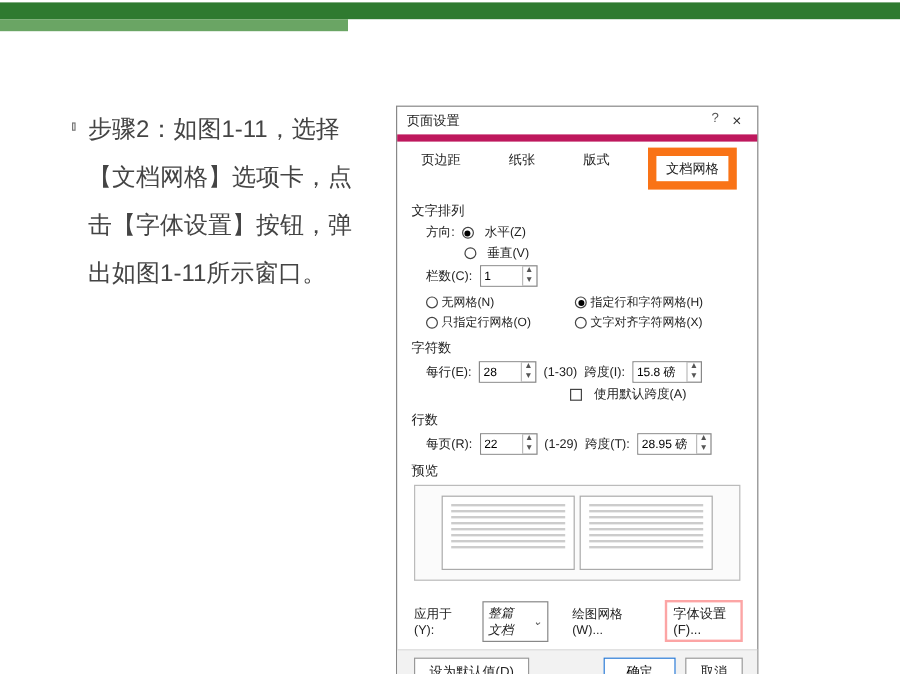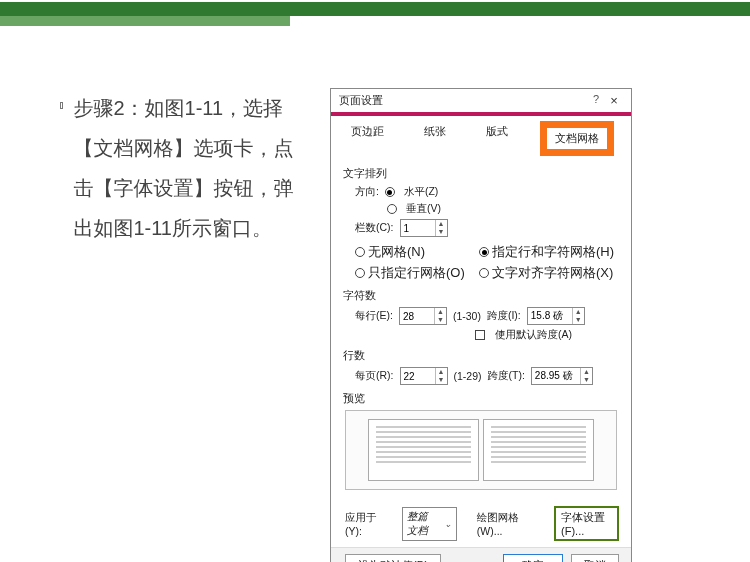--- a/index.html
+++ b/index.html
@@ -6,51 +6,51 @@
   html, body { width: 750px; height: 562px; font-family: "Microsoft YaHei", "SimSun", sans-serif; background: #fff; overflow: hidden; }
   .banner { position: relative; height: 38px; background: #fff; }
   .banner .b1 { position: absolute; left: 0; right: 0; top: 2px; height: 14px; background: #2f7a30; }
   .banner .b2 { position: absolute; left: 0; top: 16px; width: 290px; height: 10px; background: #6aa564; }
   .content { display: flex; padding: 50px 14px 0 60px; gap: 20px; }
   .left { width: 250px; font-size: 20px; line-height: 2.0; color: #444; }
   .bullet { display: flex; }
   .bullet .sq { width: 7px; height: 7px; border: 1px solid #777; margin: 14px 10px 0 0; }
   .figwrap { width: 310px; }
   .dialog { width: 302px; border: 1px solid #888; background: #fff; font-size: 11px; color: #222; }
-  .titlebar { display: flex; padding: 4px 8px; border-bottom: 4px solid #be185d; }
+  .titlebar { display: flex; padding: 4px 8px; border-bottom: 6px solid #be185d; }
   .titlebar .t { flex: 1; }
   .titlebar .q { width: 18px; text-align: center; color: #555; }
   .titlebar .x { width: 18px; text-align: center; color: #333; font-size: 13px; }
   .tabs { display: flex; gap: 24px; padding: 5px 12px 0 12px; }
   .tab { padding: 3px 8px; }
   .tab.active { border: 7px solid #f97316; text-align: right; }
   .body { padding: 6px 14px; }
   .sect { margin-bottom: 6px; }
   .sect-t { margin: 4px 0 4px -2px; }
   .row { display: flex; align-items: center; margin: 3px 0 3px 10px; gap: 6px; font-size: 10.5px;}
   .radio { width: 10px; height: 10px; border: 1px solid #444; border-radius: 50%; display: inline-flex; align-items: center; justify-content: center; margin-right: 3px; }
   .radio.sel::after { content: ""; width: 5px; height: 5px; background: #000; border-radius: 50%; }
   .spin { display: inline-flex; align-items: center; border: 1px solid #888; height: 18px; }
   .spin input { border: none; width: 34px; height: 16px; font-size: 10px; text-align: left; padding: 0 3px; outline: none; }
   .spin .arr { width: 12px; display: flex; flex-direction: column; border-left: 1px solid #bbb; }
   .spin .arr span { height: 8px; font-size: 7px; line-height: 7px; text-align: center; color: #555; }
   .cb { width: 10px; height: 10px; border: 1px solid #444; display: inline-block; margin-right: 4px; vertical-align: middle; }
-  .gridrow { display: flex; align-items: center; margin: 3px 0 3px 10px; gap: 14px; font-size: 13px; }
+  .gridrow { display: flex; align-items: center; margin: 3px 0 3px 10px; gap: 14px; font-size: 10px; }
   .gridrow .opt { display: flex; align-items: center; min-width: 110px; }
   .preview { border: 1px solid #bbb; height: 80px; margin: 4px 0 6px 0; display: flex; gap: 4px; padding: 8px 22px; background: #fbfbfb; }
   .page { flex: 1; border: 1px solid #aaa; background: #fff; padding: 6px 7px; display: flex; flex-direction: column; gap: 3px; }
   .page .ln { height: 2px; background: #ccc; }
   .bottom { display: flex; align-items: center; padding: 4px 12px 6px 14px; gap: 20px; font-size: 10.5px; }
   .select { border: 1px solid #888; padding: 2px 4px; display: inline-flex; align-items: center; gap: 10px; font-style: italic; }
   .select .cv { font-size: 9px; color: #555; }
   .link { }
   .btnrow { display: flex; align-items: center; padding: 6px 12px 8px 14px; background: #f2f2f2; border-top: 1px solid #ddd; }
   .btn { border: 1px solid #999; background: #fff; padding: 3px 12px; font-size: 11px; }
   .btn.ok { background: #fff; border: 1px solid #2a7bd6; color: #000; padding: 3px 18px; }
-  .boxed { border: 2px solid #4d7c0f; padding: 2px 5px !important; }
+  .boxed { border: 2px solid #fca5a5; padding: 2px 5px !important; }
   .link2 { margin-left: auto; font-size: 10.5px; }
 </style>
 </head>
 <body>
 
 <div class="banner">
   <div class="b1"></div>
     <div class="b2"></div>
 </div>
 

